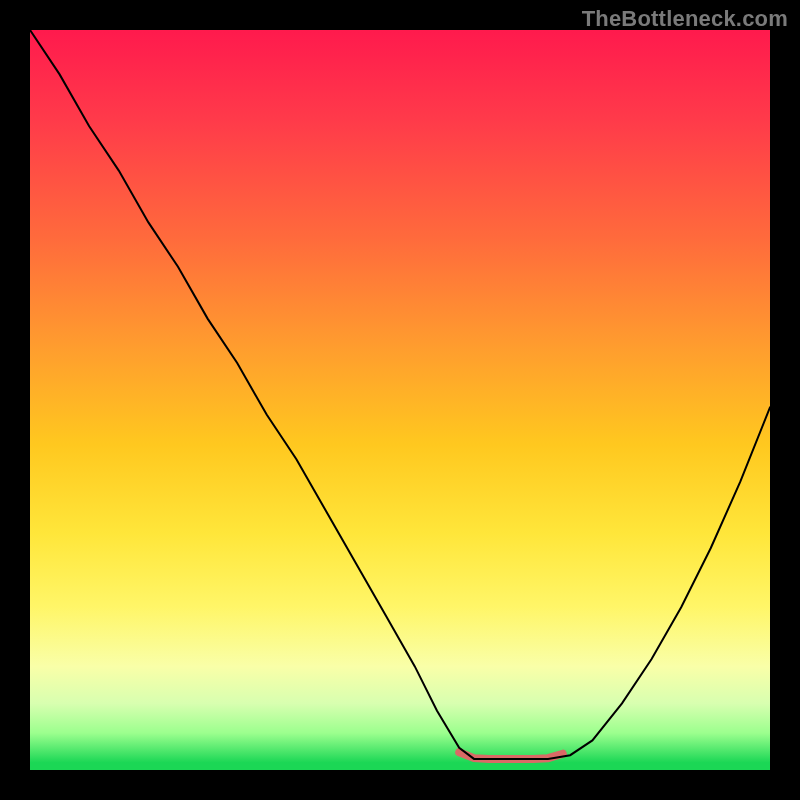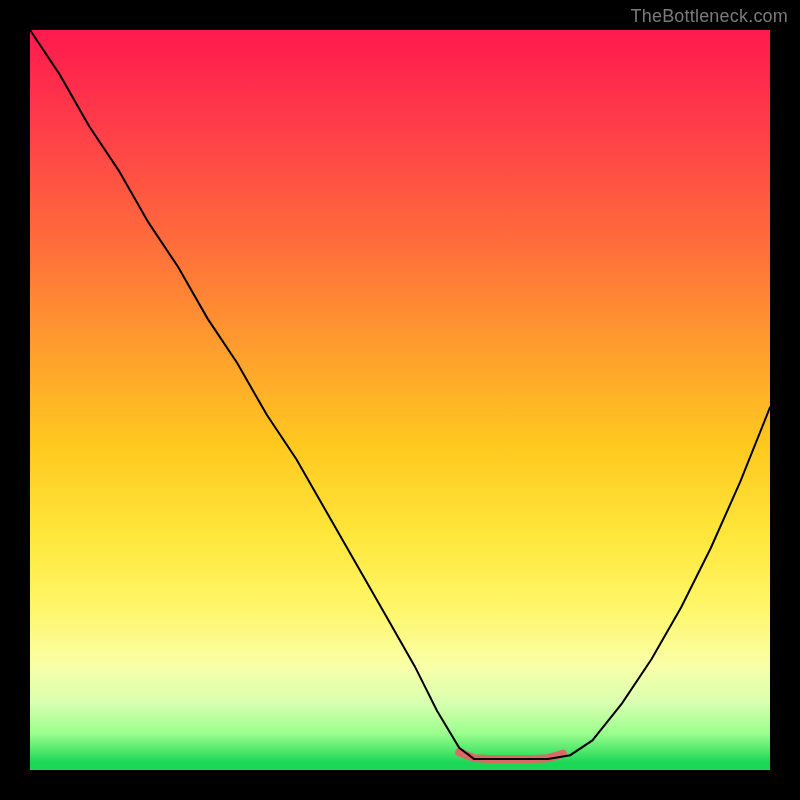--- a/index.html
+++ b/index.html
@@ -8,22 +8,22 @@
     position: relative;
     width: 800px;
     height: 800px;
     background: #000;
   }
   .watermark {
     position: absolute;
     top: 6px;
     right: 12px;
     font-family: Arial, Helvetica, sans-serif;
-    font-size: 18px;
-    font-weight: 400;
+    font-size: 22px;
+    font-weight: 700;
     color: #7a7a7a;
     letter-spacing: 0.2px;
     z-index: 5;
     text-align: right;
   }
   .plot {
     position: absolute;
     left: 30px;
     top: 30px;
     width: 740px;

